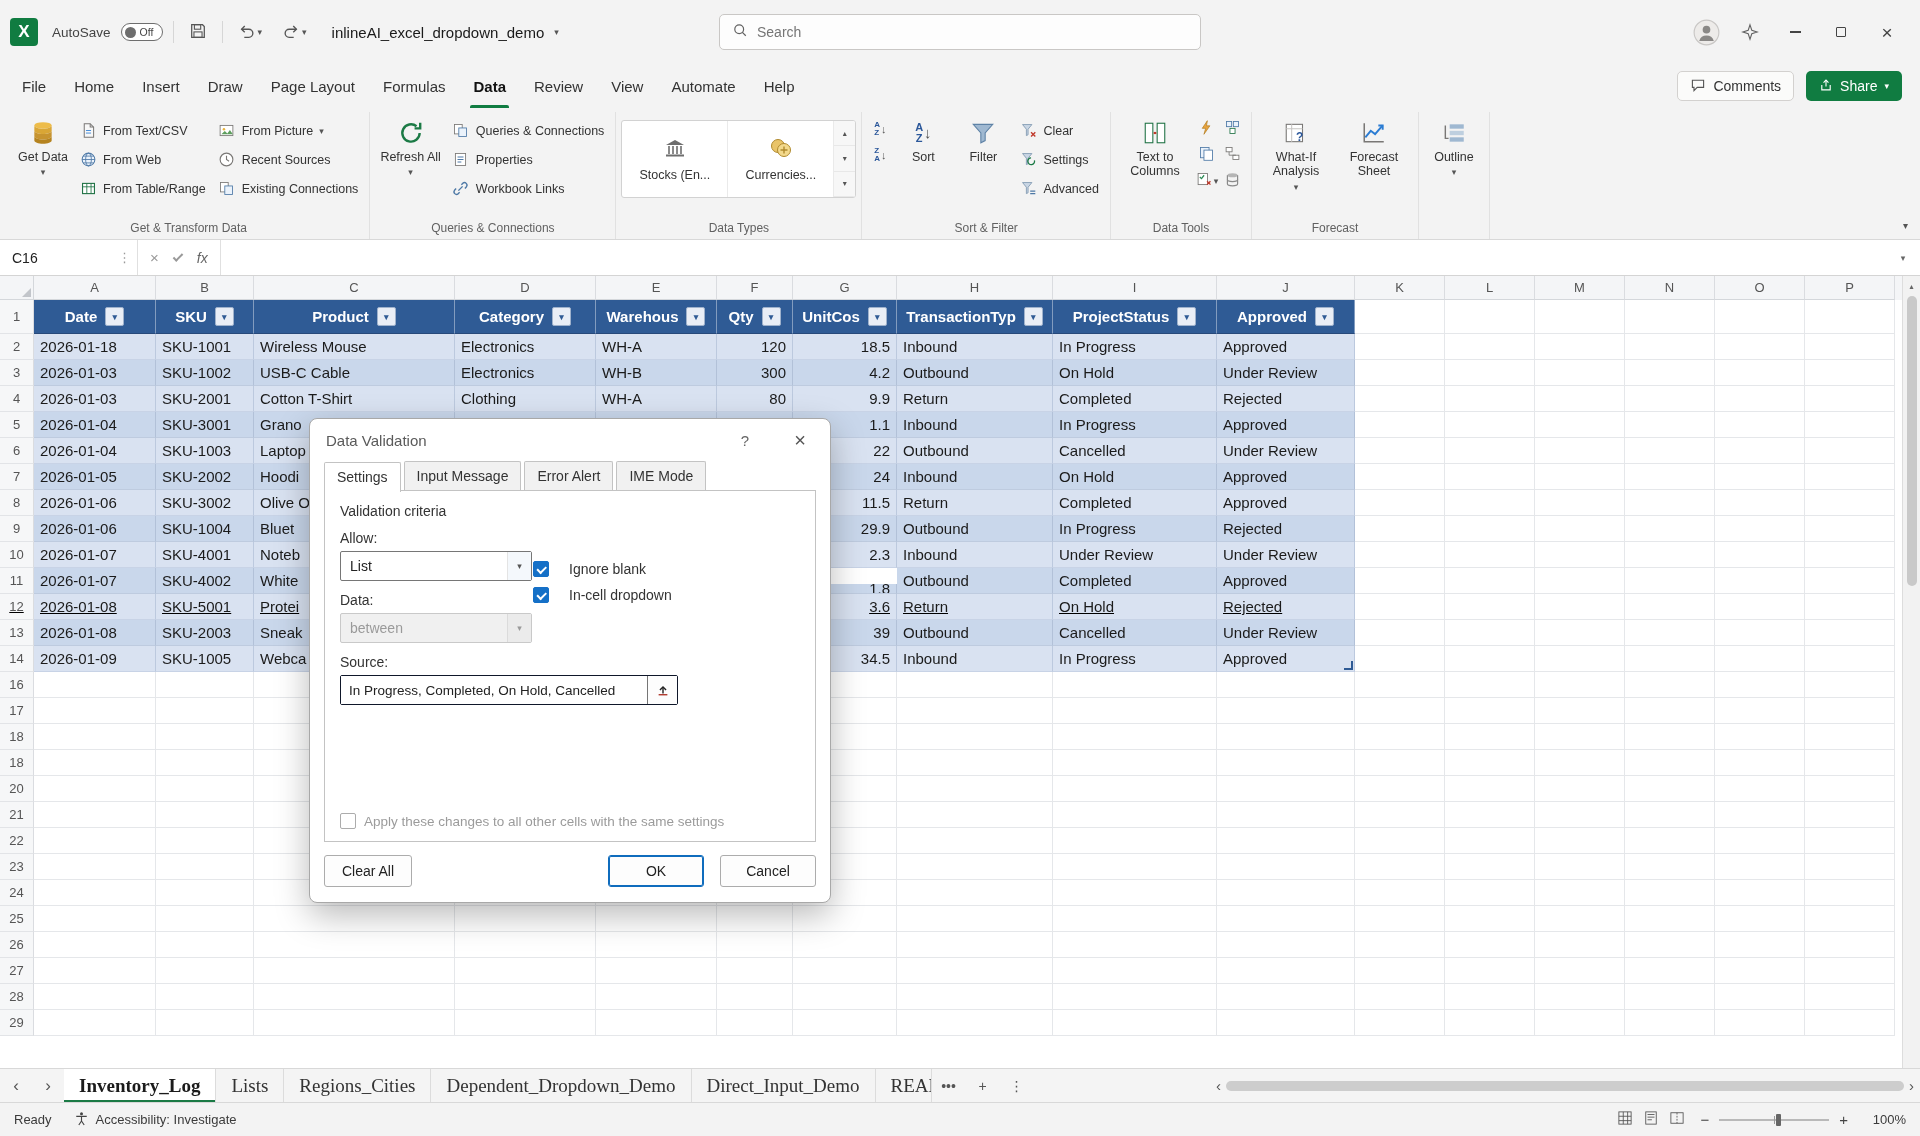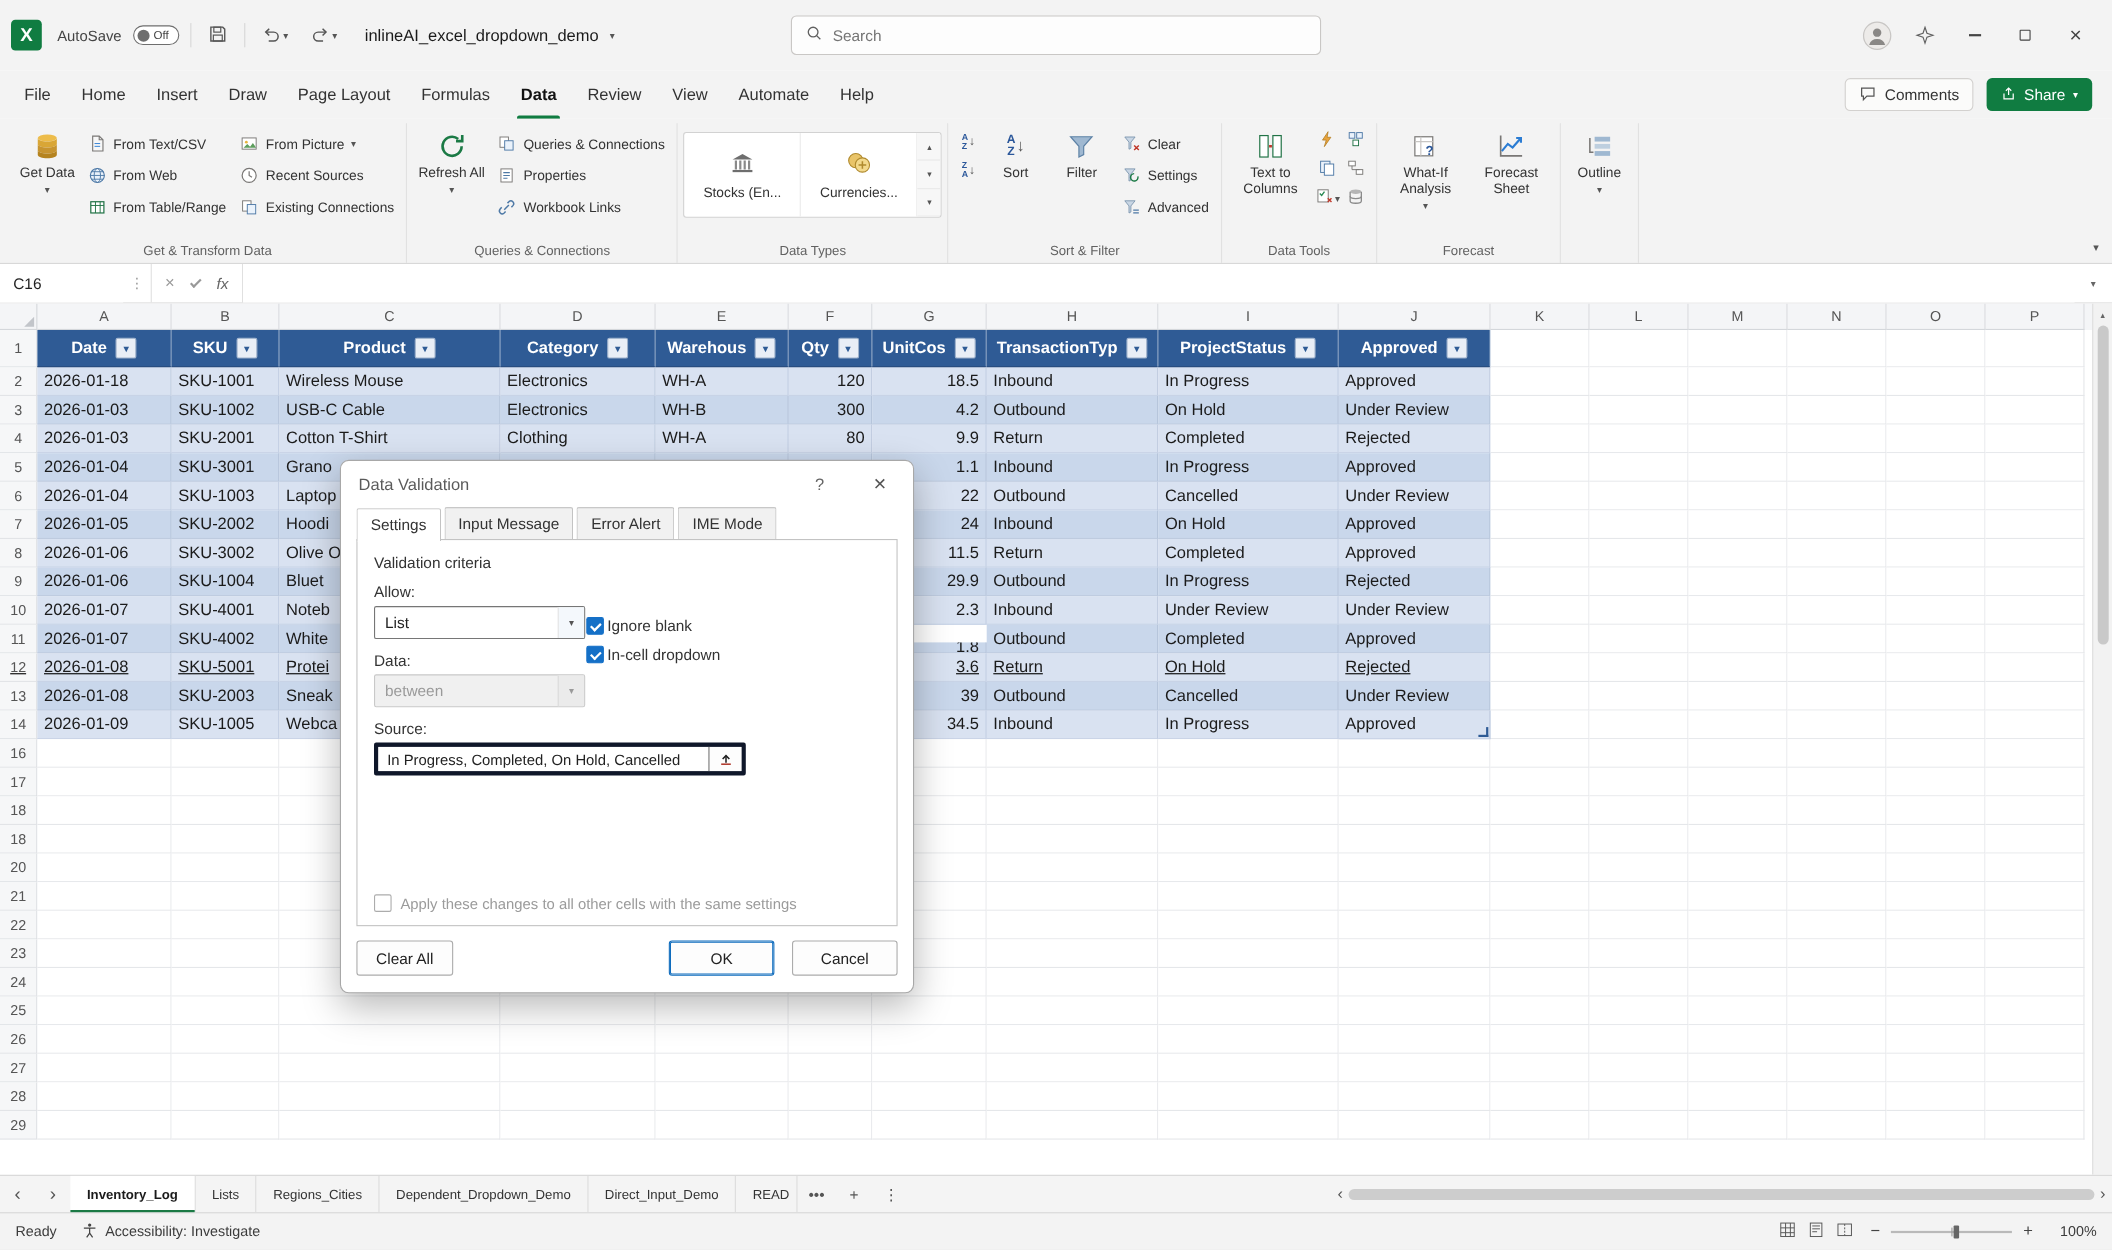--- a/index.html
+++ b/index.html
@@ -92,21 +92,21 @@
   .tend { position:relative; }
   .tend::after { content:""; position:absolute; right:1px; bottom:1px; width:7px; height:7px; border-right:2px solid #2F5B95; border-bottom:2px solid #2F5B95; }
   .vscroll { width:18px; background:#F2F2F2; border-left:1px solid #DDDDDD; display:flex; flex-direction:column; align-items:center; padding-top:3px; flex-shrink:0; }
   .varrow { height:14px; color:#666; font-size:8px; display:flex; align-items:center; cursor:pointer; }
   .vthumb { width:10px; height:290px; background:#C9C9C9; border-radius:5px; margin-top:3px; cursor:grab; }
 
   
   .tabbar { height:34px; background:#F4F4F4; border-top:1px solid #D8D8D8; display:flex; align-items:stretch; flex-shrink:0; }
   .tnav { width:32px; display:flex; align-items:center; justify-content:center; color:#555; font-size:17px; cursor:pointer; }
   #sheet-tab-list { display:flex; }
-  .stab { display:flex; align-items:center; padding:0 15px; font-size:12px; color:#333; border-right:1px solid #DCDCDC; position:relative; white-space:nowrap; cursor:pointer; }
+  .stab { display:flex; align-items:center; padding:0 15px; font-size:19px; color:#333; border-right:1px solid #DCDCDC; position:relative; white-space:nowrap; cursor:pointer;font-family:Liberation Serif, serif; }
   .stab.active { background:#fff; font-weight:700; color:#1b1b1b; }
   .stab.active::after { content:""; position:absolute; left:0; right:0; bottom:0; height:2.5px; background:#1B7A45; }
   .stab:last-child { max-width:56px; overflow:hidden; }
   .tbtn { width:34px; display:flex; align-items:center; justify-content:center; color:#555; font-size:14px; cursor:pointer; }
   .hscroll { margin-left:auto; width:710px; display:flex; align-items:center; padding:0 6px; gap:5px; }
   .hsarrow { color:#555; font-size:15px; cursor:pointer; }
   .hthumb { flex:1; height:10px; background:#CDCDCD; border-radius:5px; cursor:grab; }
 
   
   .statusbar { height:34px; background:#F3F3F3; border-top:1px solid #D8D8D8; display:flex; align-items:center; font-size:13px; color:#3b3b3b; padding:0 14px; gap:22px; flex-shrink:0; }
@@ -128,26 +128,26 @@
   .dlg-tabs { display:flex; padding:0 14px; }
   .dtab { padding:6px 12px 6px; font-size:14px; color:#333; background:#F1F1F1; border:1px solid #C3C3C3; border-bottom:none; margin-right:3px; border-radius:2px 2px 0 0; position:relative; cursor:pointer; }
   .dtab.active { background:#fff; z-index:2; top:1px; padding-bottom:7px; }
   .dpanel { border:1px solid #C3C3C3; margin:0 14px; margin-top:-1px; background:#fff; height:352px; display:flex; flex-direction:column; padding:12px 15px 12px; position:relative; }
   .dlabel { margin:11px 0 5px; color:#333; }
   .combo { width:192px; height:30px; border:1px solid #767676; background:#fff; display:flex; align-items:center; padding-left:9px; font-size:14px; color:#222; border-radius:2px; cursor:pointer; }
   .combo-caret { margin-left:auto; width:24px; align-self:stretch; display:flex; align-items:center; justify-content:center;color:#555; font-size:9px; border-left:1px solid #E4E4E4; background:#F4F8FC; }
   .combo.disabled { background:#F0F0F0; color:#9a9a9a; border-color:#C9C9C9; cursor:default; }
   .combo.disabled .combo-caret { background:#EBEBEB; color:#9a9a9a; border-left-color:#DBDBDB; }
   .cbcol { position:absolute; left:208px; top:70px; }
-  .cbrow { display:flex; align-items:center; gap:3px; margin-bottom:10px; font-size:14px; color:#333; cursor:pointer; }
+  .cbrow { display:flex; align-items:center; gap:20px; margin-bottom:10px; font-size:14px; color:#333; cursor:pointer; }
   .cbox { width:16px; height:16px; background:#1570C7; border:1px solid #1570C7; border-radius:2px; position:relative; flex-shrink:0; }
   .cbox::after { content:""; position:absolute; left:3px; top:3.5px; width:7px; height:3.5px; border-left:2px solid #fff; border-bottom:2px solid #fff; transform:rotate(-45deg); }
   .cbox.un { background:#fff; border-color:#ACACAC; }
   .cbox.un::after { display:none; }
-  .srcwrap { width:338px; height:30px; border:4px solid #0f172a; display:flex; align-items:stretch; border-radius:2px; background:#fff; }
+  .srcwrap { width:338px; height:30px; border:1px solid #0f172a; display:flex; align-items:stretch; border-radius:2px; background:#fff; }
   .srcinput { flex:1; min-width:0; border:none; outline:none; padding:0 8px; font-size:13.5px; color:#222; font-family:inherit; }
   .srcbtn { width:30px; border-left:1px solid #767676; display:flex; align-items:center; justify-content:center; background:#FDFDFD; cursor:pointer; }
   .applyrow { margin-top:auto; display:flex; align-items:center; gap:8px; color:#9b9b9b; font-size:13.5px; cursor:default; }
   .dlg-buttons { display:flex; align-items:center; padding:13px 14px 15px; }
   .dbtn { height:32px; min-width:96px; border:1px solid #ACACAC; background:#FDFDFD; border-radius:3px; font-size:14px; color:#222; display:flex; align-items:center; justify-content:center; padding:0 14px; cursor:pointer; font-family:inherit; }
   .dbtn.small { min-width:88px; }
   .dbtn.primary { border-color:#0F6CBD; box-shadow:inset 0 0 0 1px #0F6CBD; }
   .dlg-btn-right { margin-left:auto; display:flex; gap:16px; }
 </style>
 </head>

